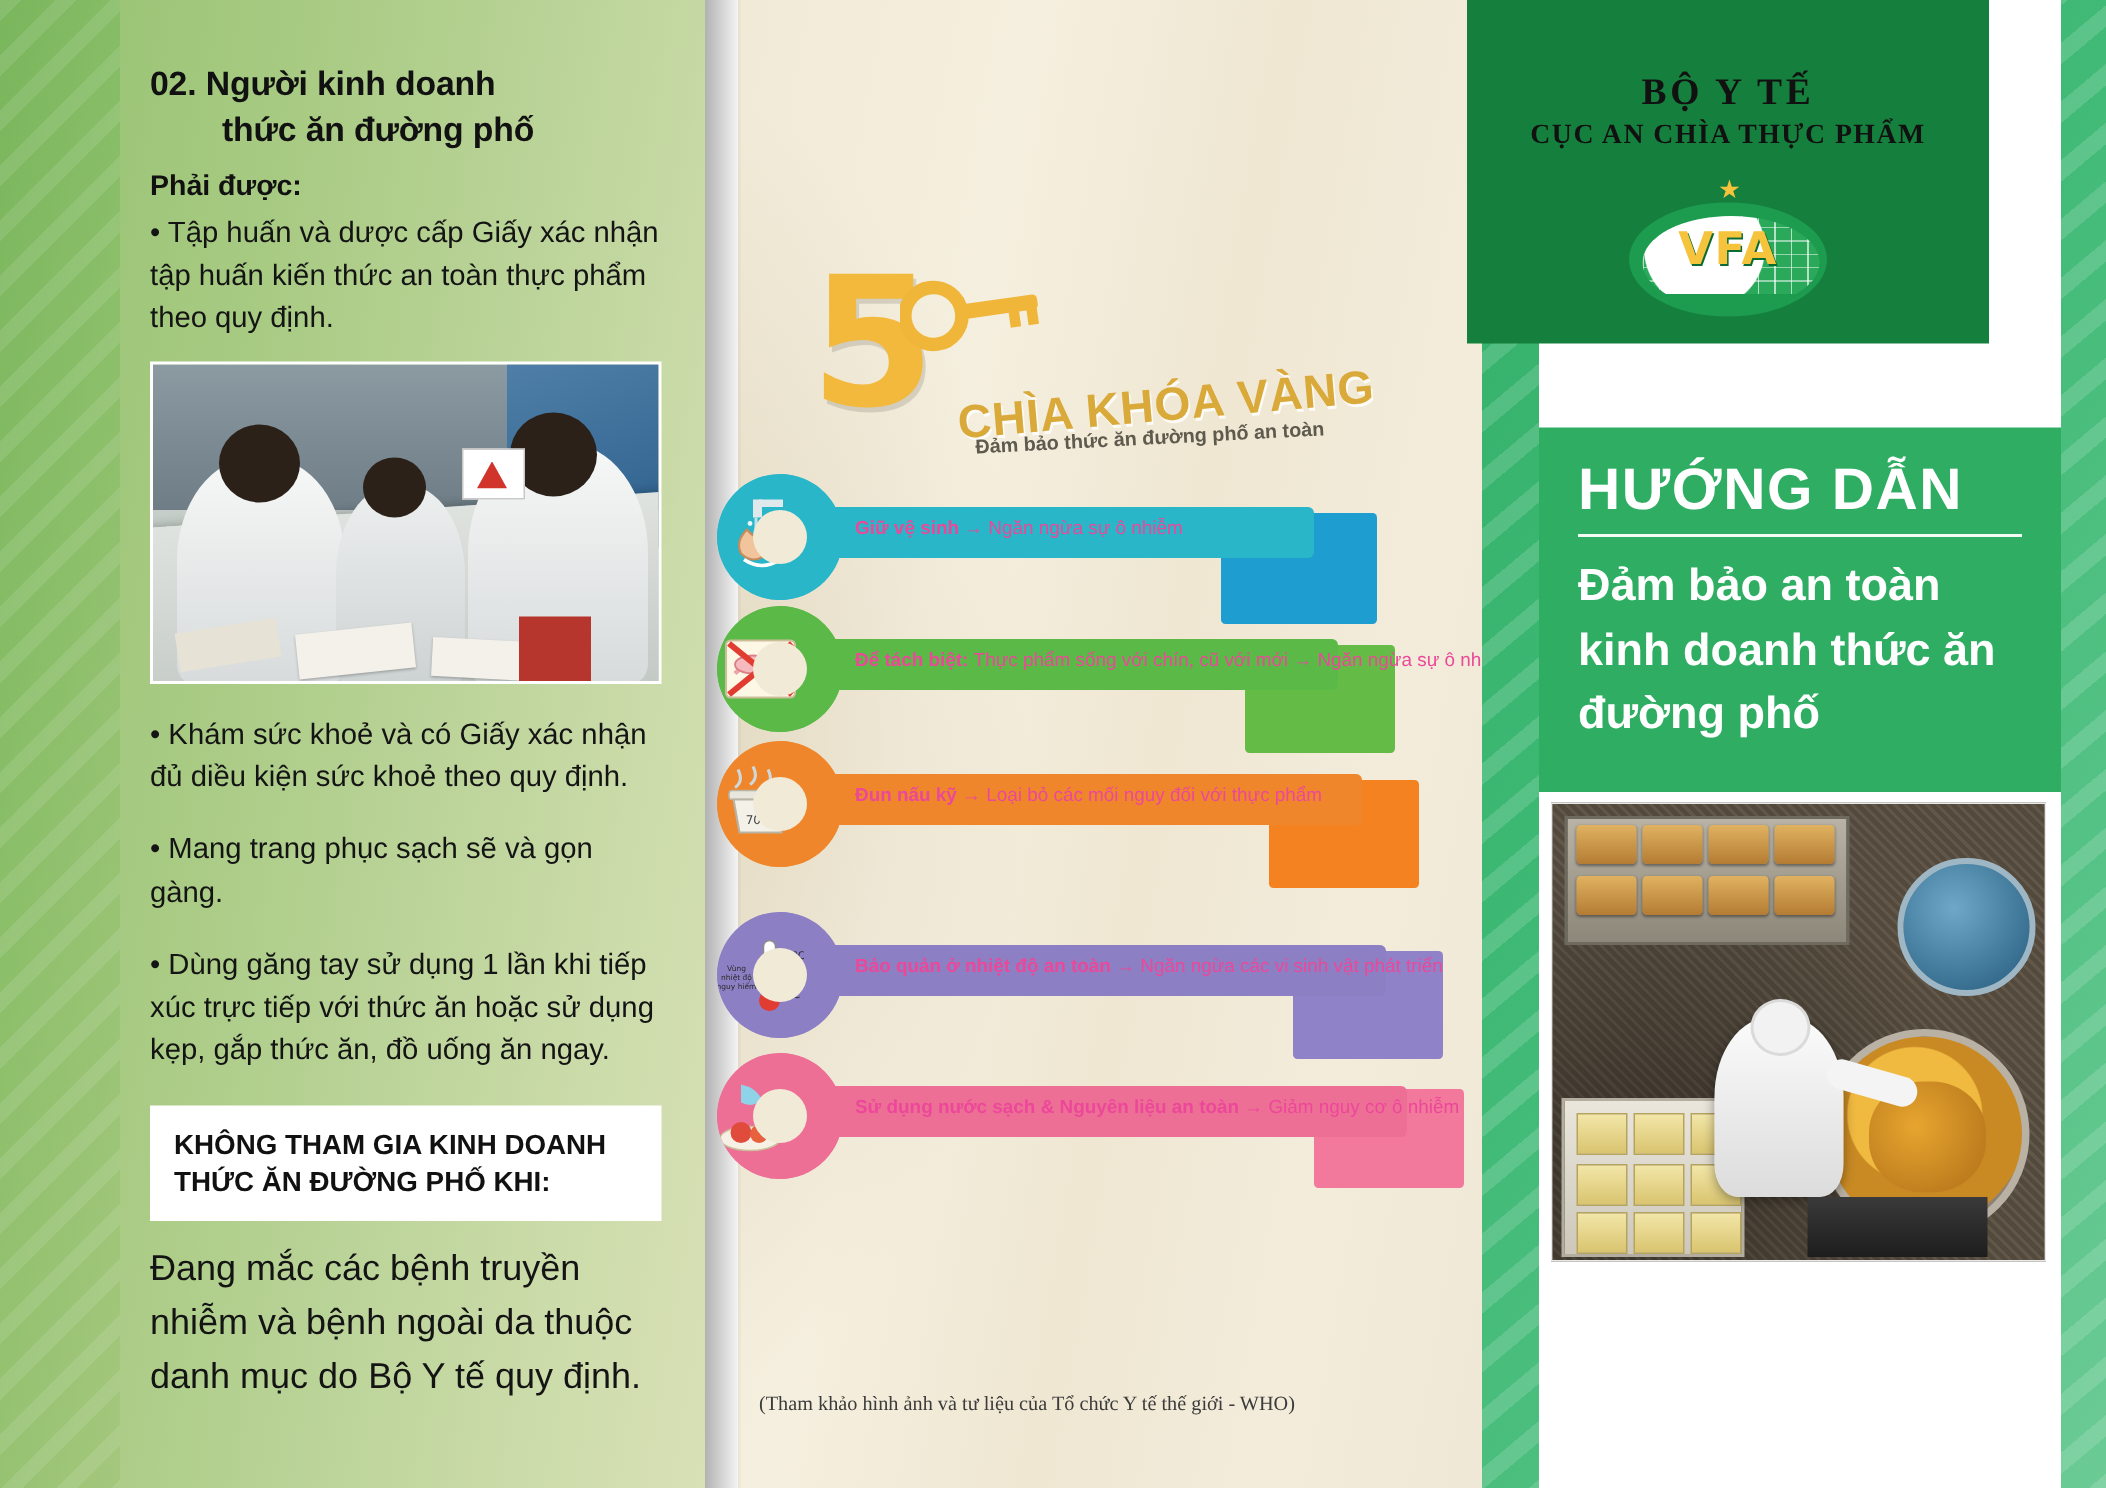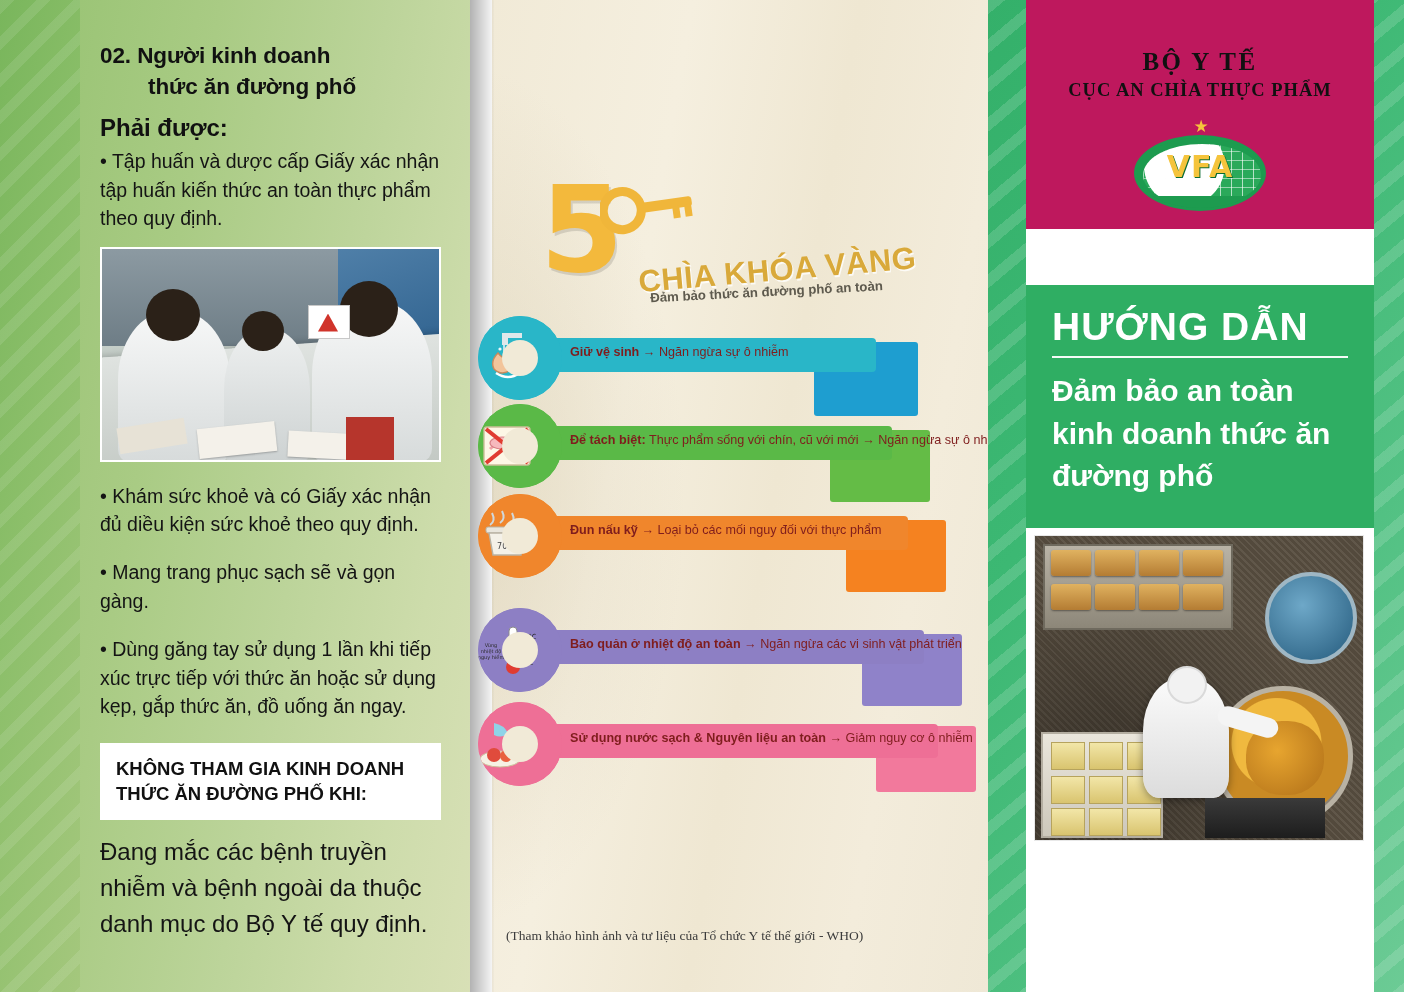--- a/index.html
+++ b/index.html
@@ -29,21 +29,21 @@
   .left-content {
     position: absolute; left: 100px; top: 40px; width: 342px;
     color: #1d1d1d;
   }
   .left-title {
     font-weight: bold; font-size: 22.5px; line-height: 1.38; color: #111;
     letter-spacing: -0.1px;
   }
   .left-title .indent { display: block; padding-left: 48px; }
   .left-sub {
-    font-weight: bold; font-size: 24px; margin-top: 12px; color: #111;
+    font-weight: bold; font-size: 19px; margin-top: 12px; color: #111;
   }
   .left-para {
     font-size: 19.5px; line-height: 1.46; margin-top: 5px; color: #141414;
   }
   .left-para.spaced { margin-top: 20px; }
 
   
   .photo1 {
     position: relative;
     width: 341px; height: 215px; margin-top: 14px;
@@ -159,21 +159,21 @@
   .key-head .disc {
     width: 84px; height: 84px; border-radius: 50%;
     display: flex; align-items: center; justify-content: flex-start;
   }
   .key-inner-hole {
     position: absolute; left: 24px; top: 24px; width: 36px; height: 36px;
     border-radius: 50%; background: #f1ead7;
   }
   .key-text {
     position: absolute; left: 92px; top: 29px; width: 360px;
-    font-size: 12.6px; color: #7f1d1d; font-weight: bold; white-space: nowrap;
+    font-size: 12.6px; color: #ec4899; font-weight: bold; white-space: nowrap;
   }
   .key-text .norm { font-weight: normal; }
   .key-text .arrow { font-weight: bold; }
   .key-block {
     position: absolute; height: 76px; border-radius: 3px;
   }
   .key-icon { position: relative; width: 58px; height: 58px; }
 
   .credit {
     position: absolute; left: 506px; top: 928px; width: 480px;
@@ -185,22 +185,22 @@
     position: absolute; left: 988px; top: 0; width: 416px; height: 992px;
     background:
       repeating-linear-gradient(140deg, rgba(255,255,255,0.14) 0px, rgba(255,255,255,0.14) 11px, rgba(255,255,255,0) 11px, rgba(255,255,255,0) 30px),
       linear-gradient(120deg, #34b06a 0%, #3cb873 35%, #52c183 70%, #6ccb95 100%);
   }
   .right-card {
     position: absolute; left: 1026px; top: 0; width: 348px; height: 992px;
     background: #ffffff;
   }
   .right-top {
-    position: absolute; left: 1026px; top: 0; width: 348px; height: 229px;
-    background: #be185d;
+    position: absolute; left: 978px; top: 0; width: 348px; height: 229px;
+    background: #15803d;
     text-align: center;
   }
   .bo-y-te {
     margin-top: 48px; font-family: "Liberation Serif", serif;
     font-weight: bold; font-size: 25px; letter-spacing: 2.5px; color: #111;
   }
   .cuc-attp {
     margin-top: 4px; font-family: "Liberation Serif", serif;
     font-weight: bold; font-size: 18.5px; letter-spacing: 1px; color: #111;
   }

